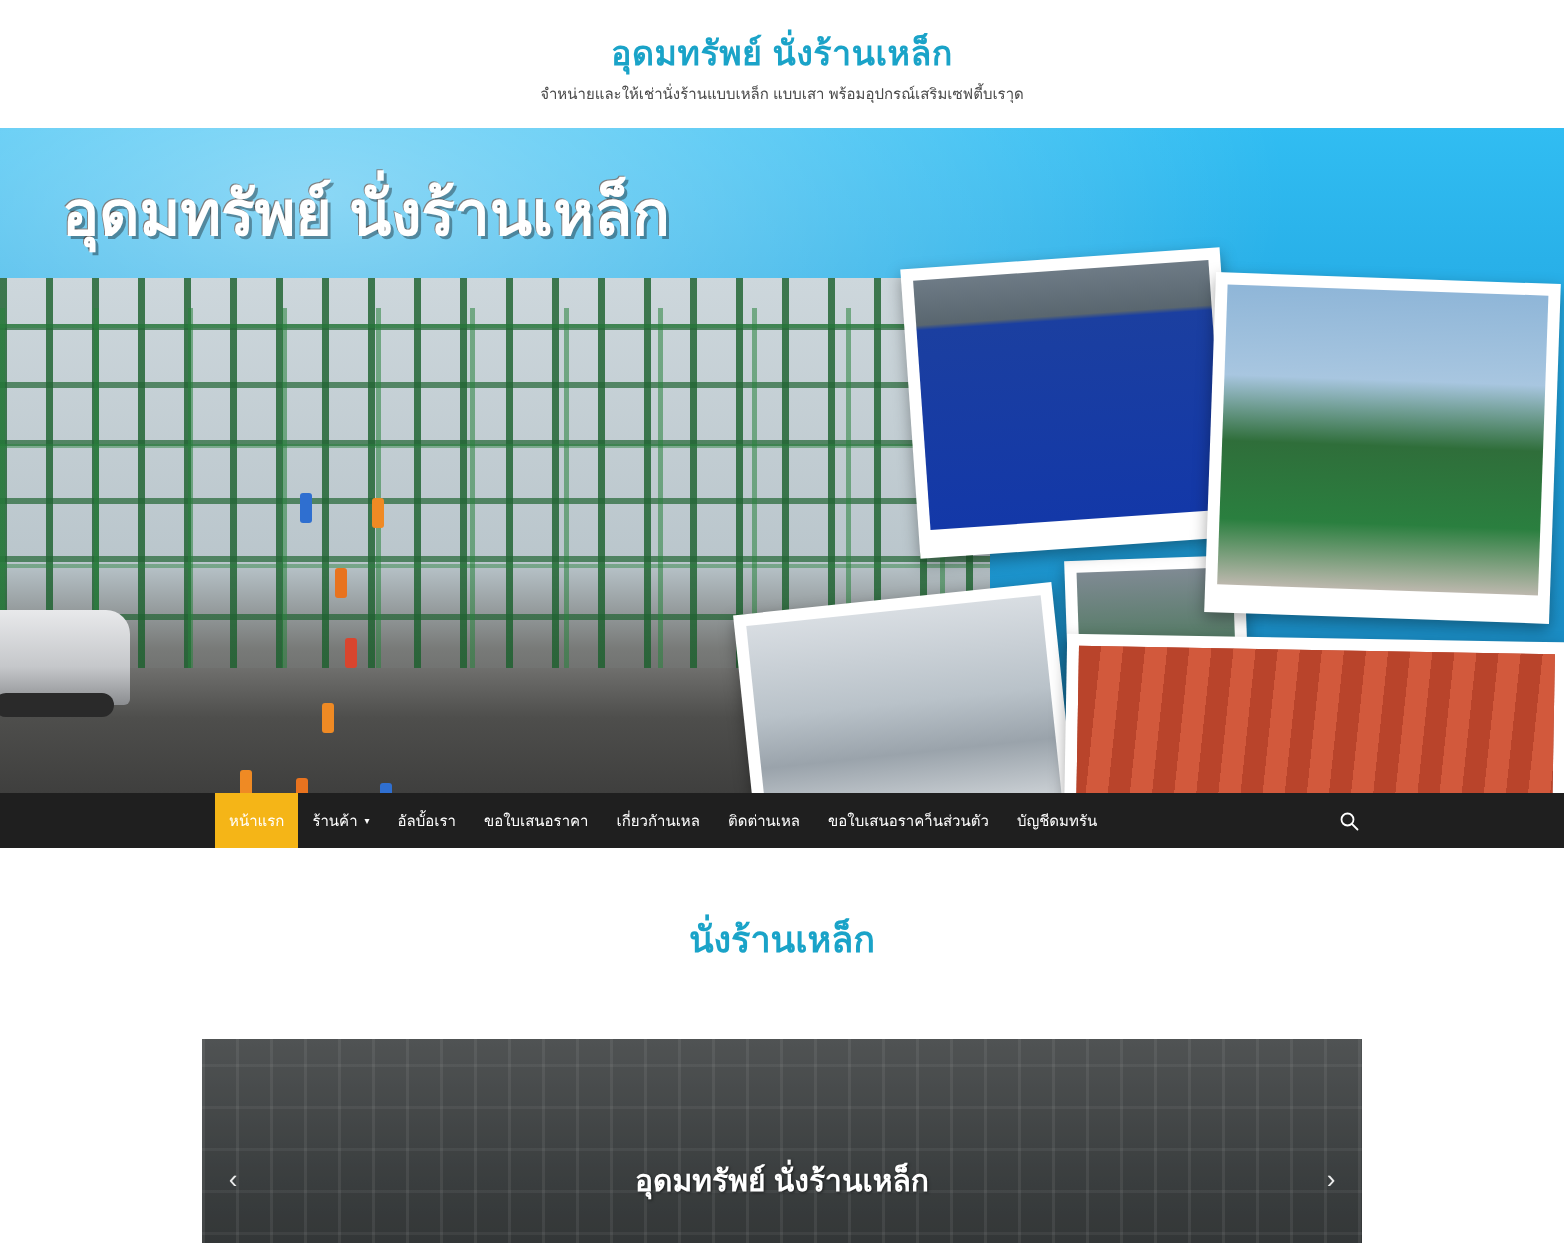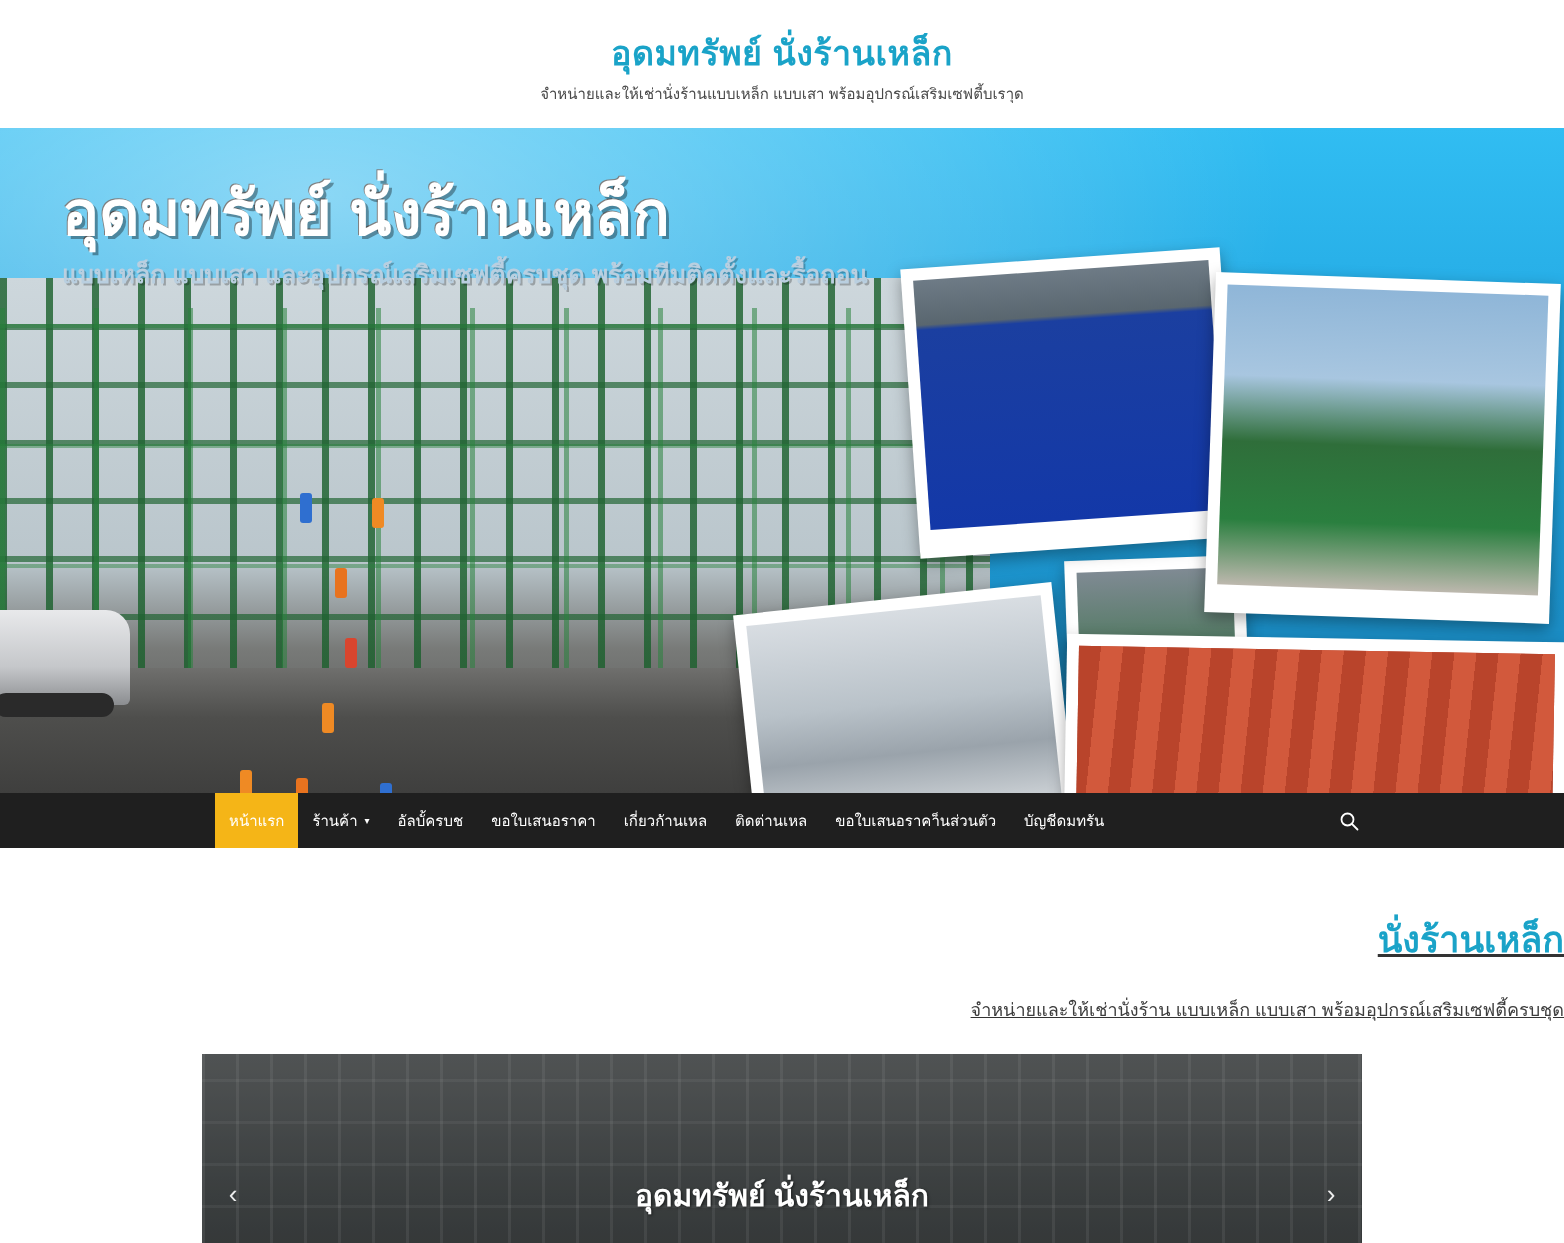--- a/index.html
+++ b/index.html
@@ -192,24 +192,23 @@
     top: 0;
     bottom: 0;
     display: flex;
     align-items: center;
     cursor: pointer;
   }
   .nav-search svg { display: block; }
 
   
   .intro {
-    text-align: right;
-    padding: 70px 0 30px 0;
+    text-align: center;
+    padding: 70px 0 44px 0;
     background: #ffffff;
-    text-decoration: underline;
   }
   .intro h1 {
     margin: 0 0 34px 0;
     font-size: 36px;
     font-weight: bold;
     color: #1aa3c8;
     line-height: 1.2;
   }
   .intro p {
     margin: 0;
@@ -275,21 +274,20 @@
 <header class="site-header">
   <div class="site-title">อุดมทรัพย์ นั่งร้านเหล็ก</div>
   <div class="site-tagline">จำหน่ายและให้เช่านั่งร้านแบบเหล็ก แบบเสา พร้อมอุปกรณ์เสริมเซฟตี้บเราุด</div>
 </header>
 
 <section class="hero">
   <div class="hero-sky"></div>
 
   <div class="hero-headline">
     <div class="h1">อุดมทรัพย์ นั่งร้านเหล็ก</div>
-    <div class="h2">แบบเหล็ก แบบเสา และอุปกรณ์เสริมเซฟตี้ครบชุด พร้อมทีมติดตั้งและรื้อถอน</div>
   </div>
 
   <div class="scaffold-photo">
     <div class="scaffold-grid"></div>
     <div class="scaffold-grid2"></div>
     <div class="ground"></div>
     <div class="truck"></div>
     <div class="worker" style="left:300px; top:215px; background:#2f6fd0;"></div>
     <div class="worker" style="left:335px; top:290px; background:#e8731f;"></div>
     <div class="worker" style="left:345px; top:360px; background:#d9452e;"></div>
@@ -322,21 +320,21 @@
   <div class="nav-spacer"></div>
   <div class="nav-items">
     <div class="nav-item active">
       <span>หน้าแรก</span>
     </div>
     <div class="nav-item">
       <span>ร้านค้า</span>
       <span class="caret">▾</span>
     </div>
     <div class="nav-item">
-      <span>อัลบั้ครบช</span>
+      <span>อัลบั้อเรา</span>
     </div>
     <div class="nav-item">
       <span>ขอใบเสนอราคา</span>
     </div>
     <div class="nav-item">
       <span>เกี่ยวกัานเหล</span>
     </div>
     <div class="nav-item">
       <span>ติดต่านเหล</span>
     </div>
@@ -350,21 +348,20 @@
   <div class="nav-search">
     <svg width="20" height="20" viewBox="0 0 20 20" fill="none" aria-hidden="true">
       <circle cx="8.5" cy="8.5" r="6" stroke="#ffffff" stroke-width="1.8"></circle>
       <line x1="13" y1="13" x2="18.5" y2="18.5" stroke="#ffffff" stroke-width="1.8" stroke-linecap="round"></line>
     </svg>
   </div>
 </nav>
 
 <section class="intro">
   <h1>นั่งร้านเหล็ก</h1>
-  <p>จำหน่ายและให้เช่านั่งร้าน แบบเหล็ก แบบเสา พร้อมอุปกรณ์เสริมเซฟตี้ครบชุด</p>
 </section>
 
 <section class="slider-wrap">
   <div class="slide-bg"></div>
   <div class="slide-overlay"></div>
   <div class="slide-caption">
     <div class="title">อุดมทรัพย์ นั่งร้านเหล็ก</div>
 
   </div>
   <div class="slider-arrow prev">‹</div>

